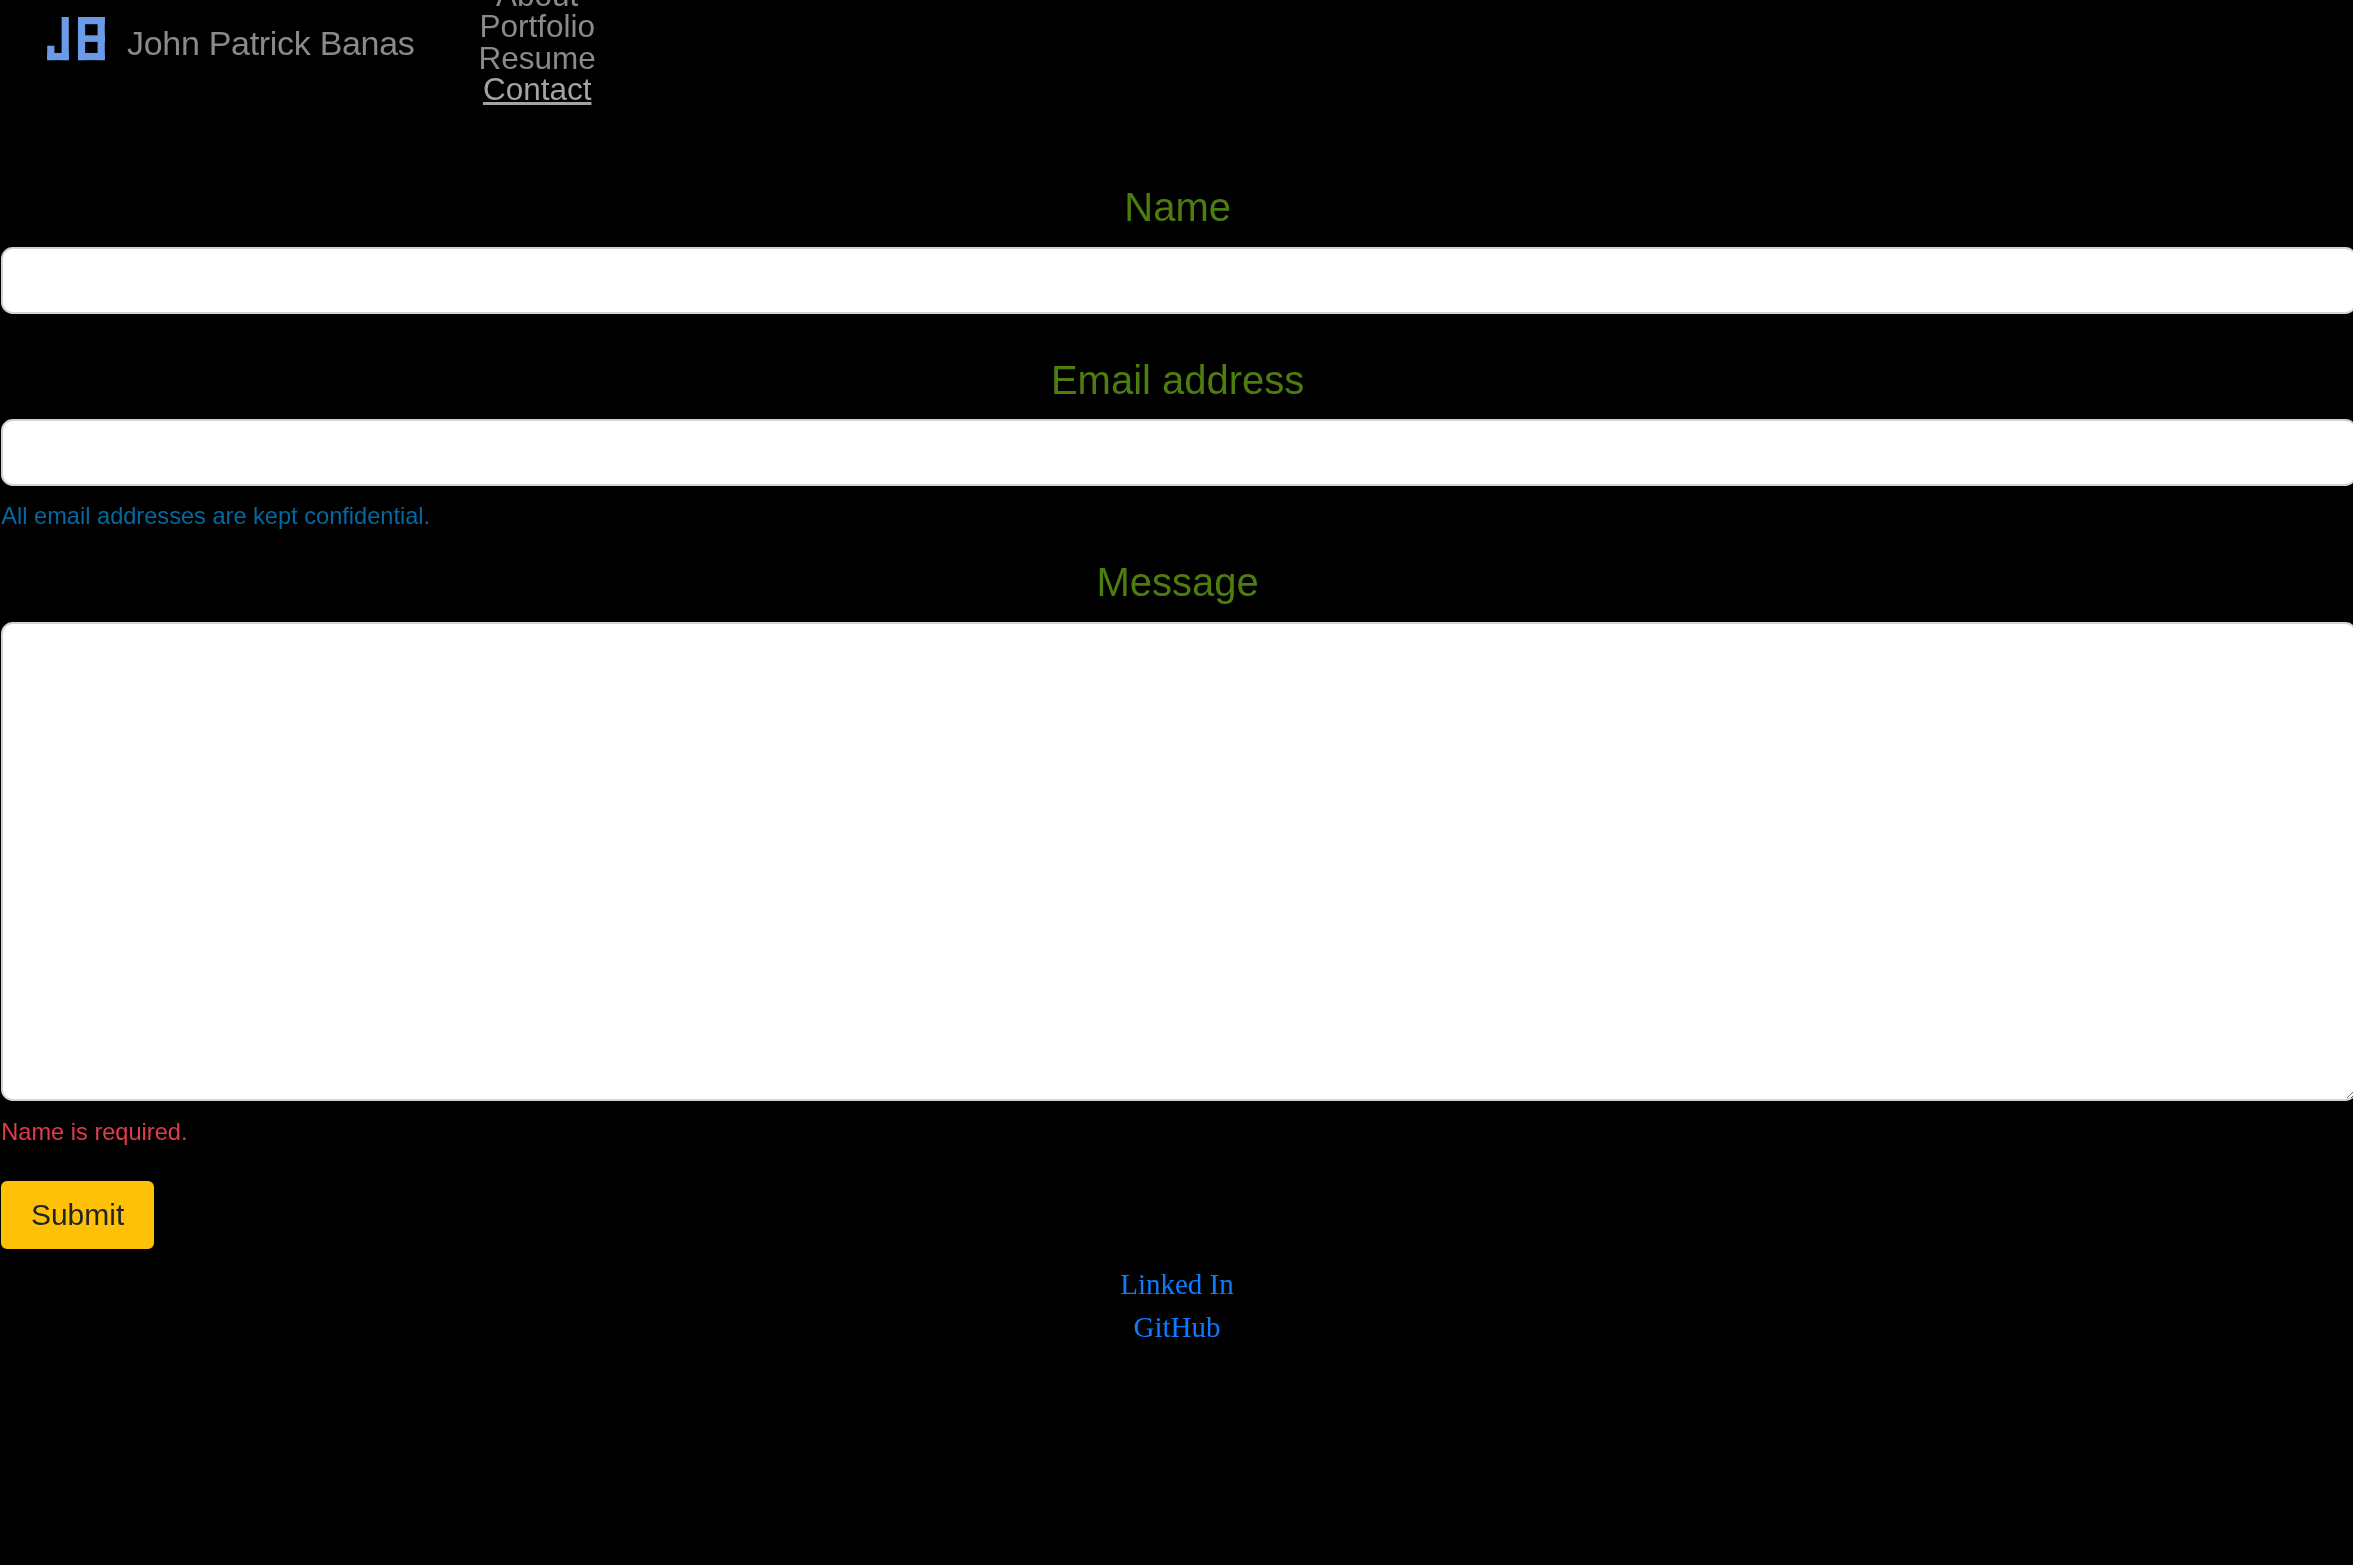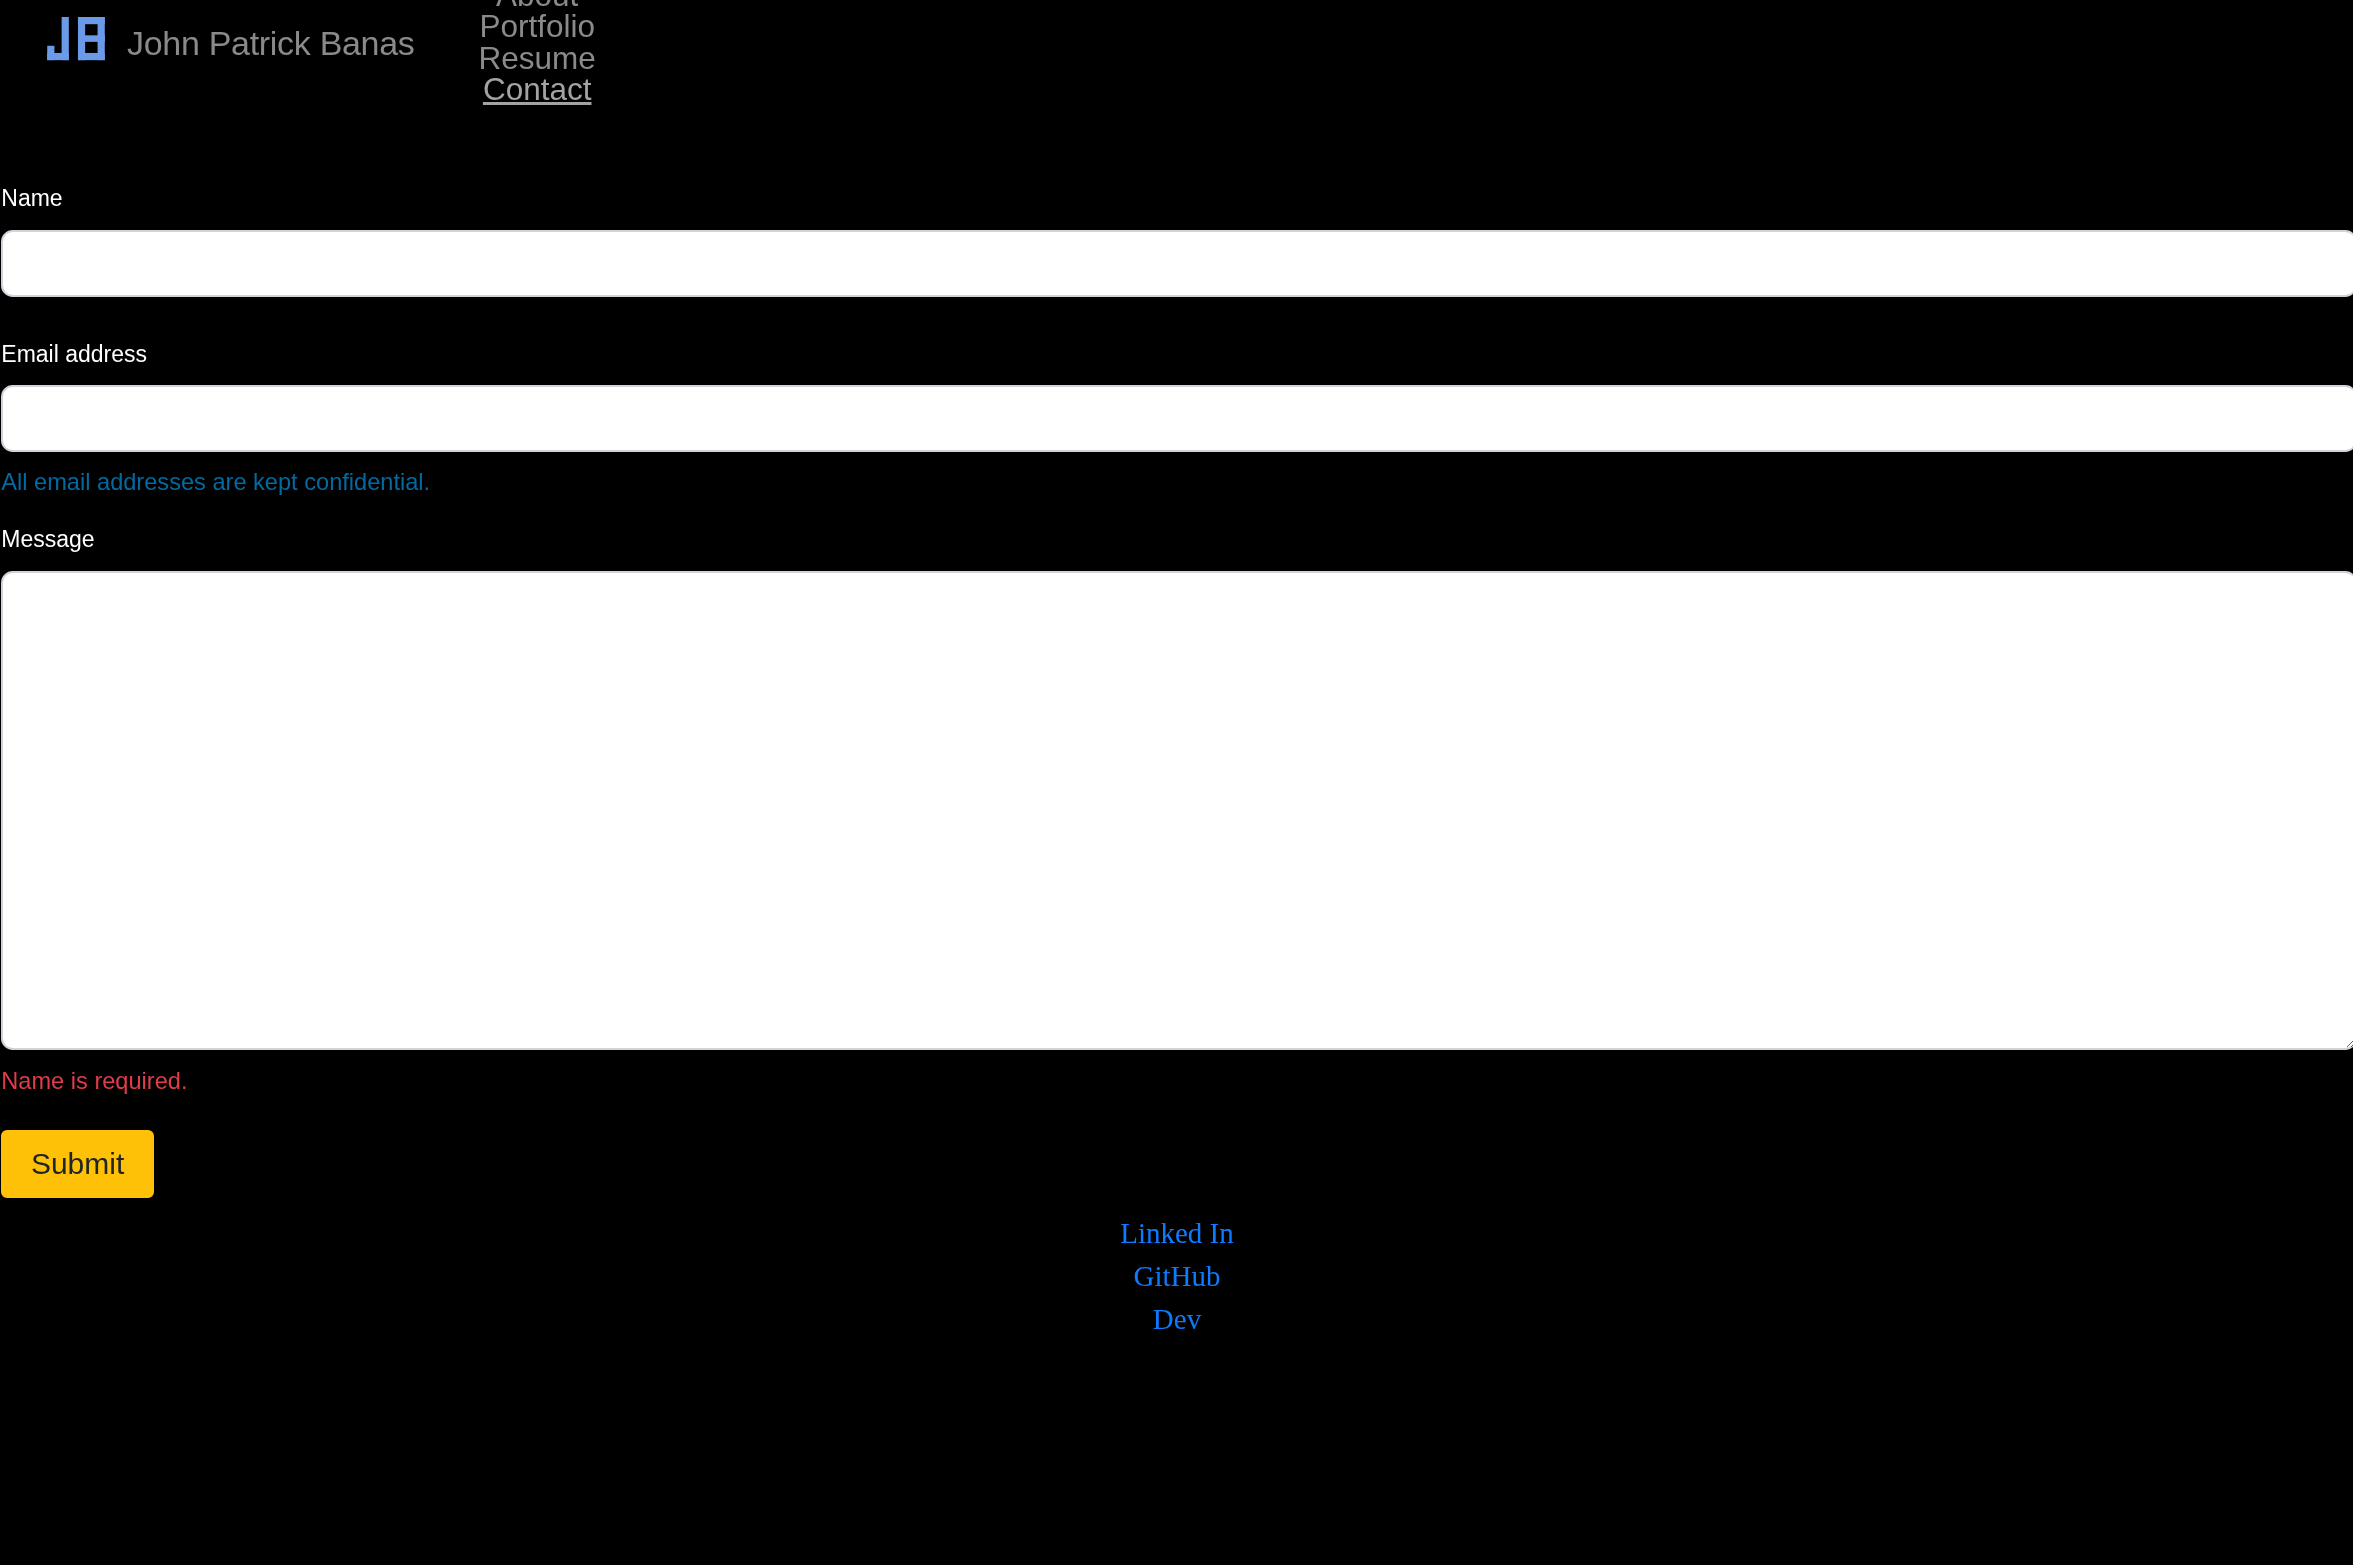--- a/index.html
+++ b/index.html
@@ -69,25 +69,26 @@
   
   .form-wrap {
     padding: 0;
     margin-top: 102px;
   }
   .field-block {
     margin: 0;
   }
   .form-label {
     display: block;
-    font-size: 23px;
-    line-height: 1;
-    color: #ffffff;
+    font-size: 40px;
+    line-height: 1;
+    color: #4d7c0f;
     padding: 0 0 19.7px 1.3px;
     font-weight: 400;
+    text-align: center;
   }
   .form-control {
     display: block;
     width: 2356px;
     margin-left: 1.3px;
     background: #ffffff;
     border: 2px solid #ced4da;
     border-radius: 11.8px;
     font-family: "Liberation Sans", sans-serif;
     font-size: 29px;
@@ -211,15 +212,14 @@
   </div>
 
   <span class="error-text">Name is required.</span>
 
   <button type="submit" class="btn-submit">Submit</button>
 </main>
 
 <footer class="footer">
   <a class="footer-link" href="#">Linked In</a>
   <a class="footer-link" href="#">GitHub</a>
-  <a class="footer-link" href="#">Dev</a>
 </footer>
 
 
 </body></html>

